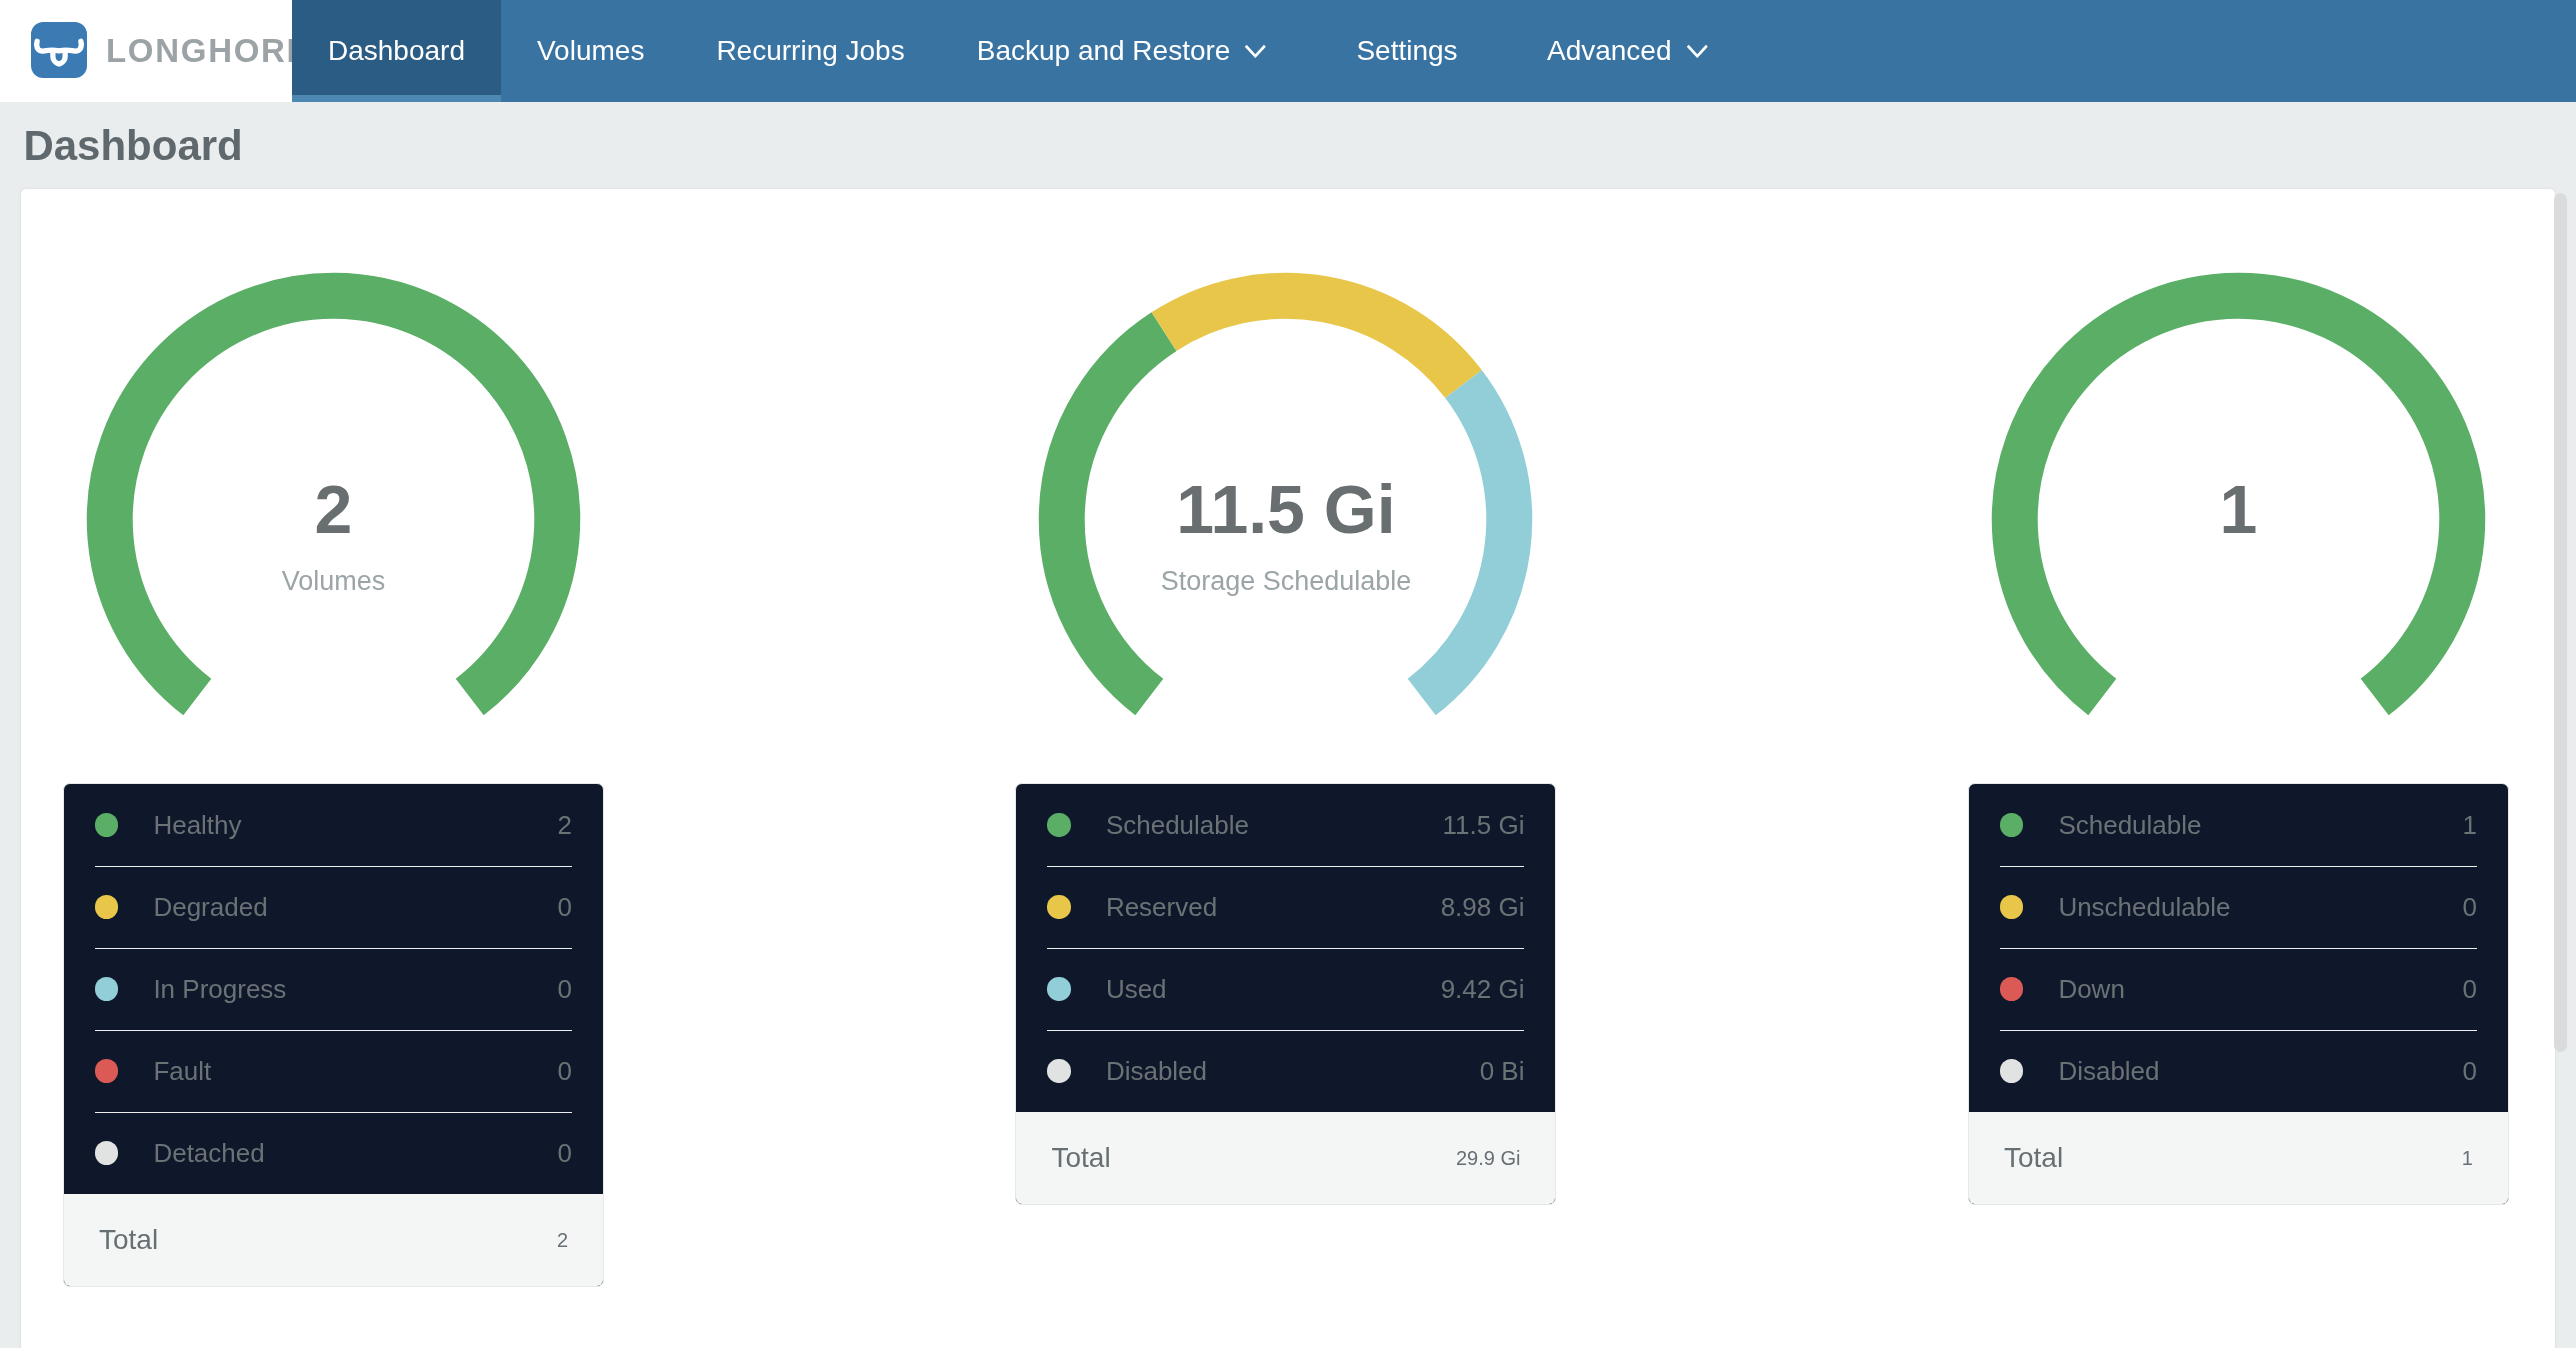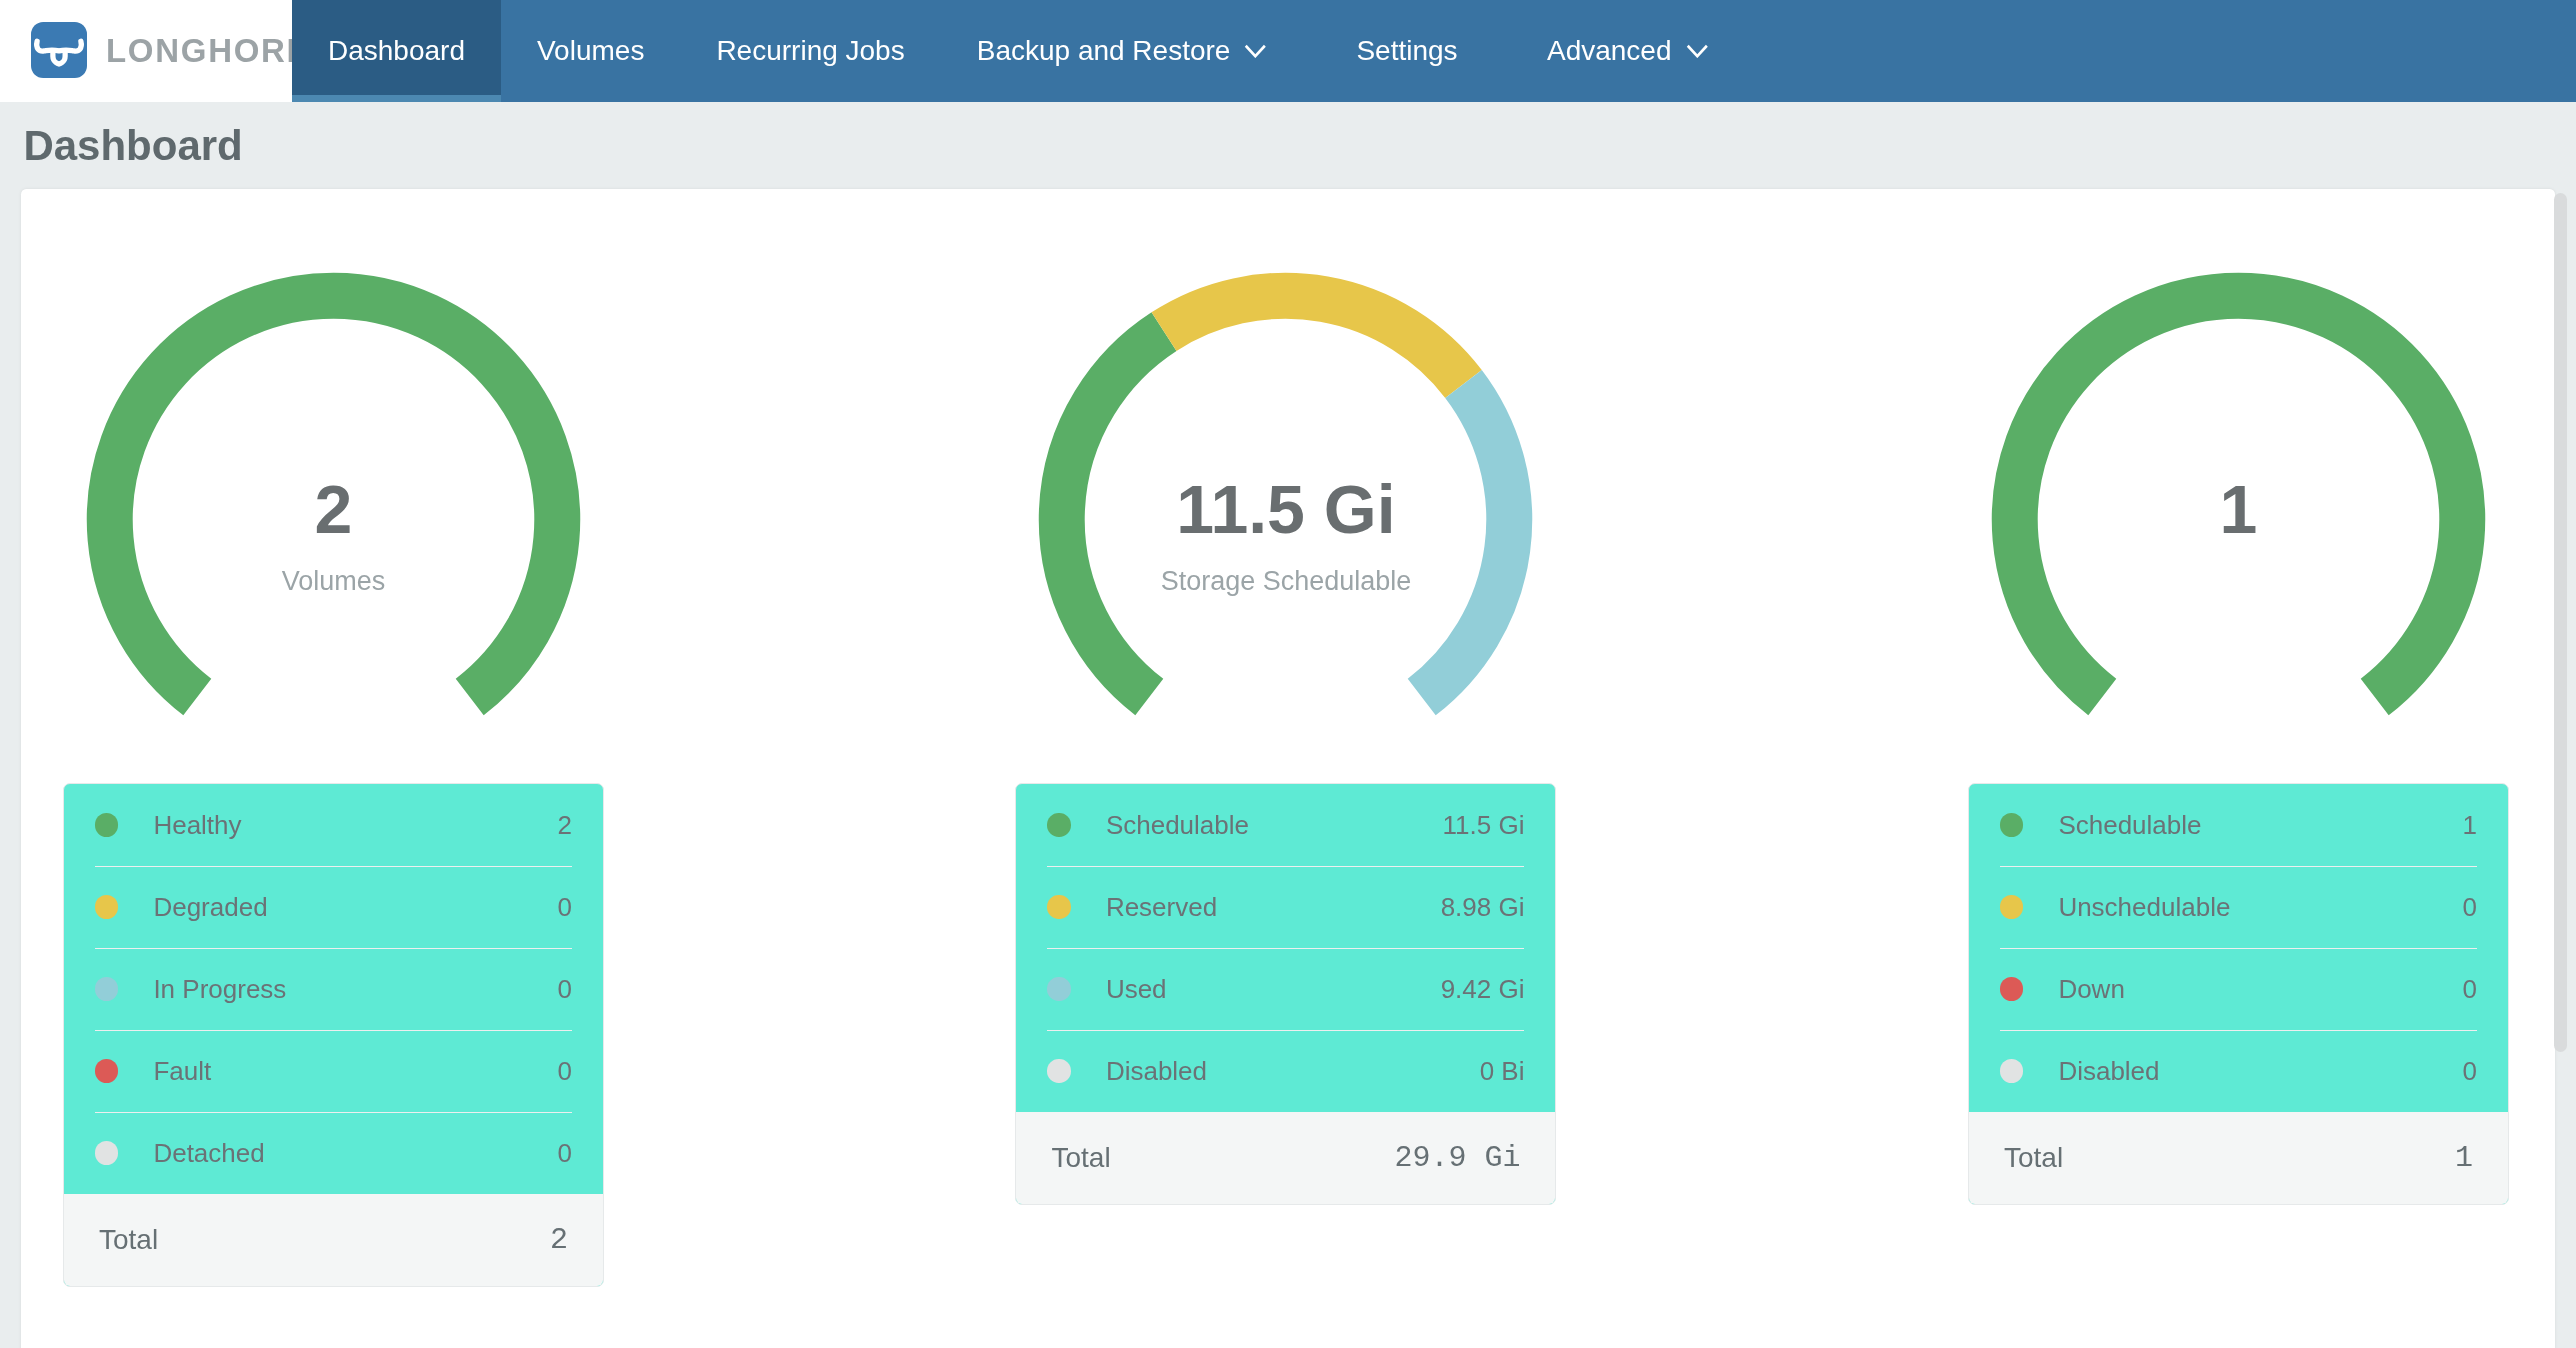--- a/index.html
+++ b/index.html
@@ -50,21 +50,21 @@
     position:absolute; left:0; right:0; top:207px; text-align:center;
     font-size:68px; line-height:68px; font-weight:600; color:#696e70;
   }
   .g-label {
     position:absolute; left:0; right:0; top:299px; text-align:center;
     font-size:27px; line-height:29.5px; color:#9ba4a7;
   }
 
   
   .legend {
-    width:100%; margin-top:64px; background:#5eead4;
+    width:100%; margin-top:64px; background:#0f172a;
     border:0.9px solid #e6e9ea; border-radius:7px; overflow:hidden;
   }
   .legend-row {
     display:flex; align-items:center; height:82px; padding:0 31px;
     position:relative; cursor:pointer;
   }
   .legend-row + .legend-row::before {
     content:""; position:absolute; top:0; left:31px; right:31px;
     border-top:0.9px solid #edefef;
   }
@@ -73,21 +73,21 @@
   .dot-yellow { background:#e7c64a; }
   .dot-teal   { background:#92ced8; }
   .dot-red    { background:#dc5a56; }
   .dot-gray   { background:#e1e3e3; }
   .l-label { margin-left:35px; font-size:26px; color:#6b7276; }
   .l-value { margin-left:auto; font-size:26px; color:#6b7276; }
   .legend-total {
     display:flex; align-items:center; height:92px; background:#f4f6f6; padding:0 35px;
   }
   .t-label { font-size:28px; color:#667074; }
-  .t-value { margin-left:auto; font-size:30px; color:#667074;font-family:Liberation Mono, monospace; }
+  .t-value { margin-left:auto; font-size:20px; color:#667074; }
 
   
   .scrollbar-track { position:absolute; top:0; right:0; width:27px; height:1349px; }
   .scrollbar-thumb {
     position:absolute; top:193px; left:5.2px; width:13px; height:859px;
     background:#d9dbdc; border-radius:7px; cursor:pointer;
   }
 </style>
 </head>
 <body>

